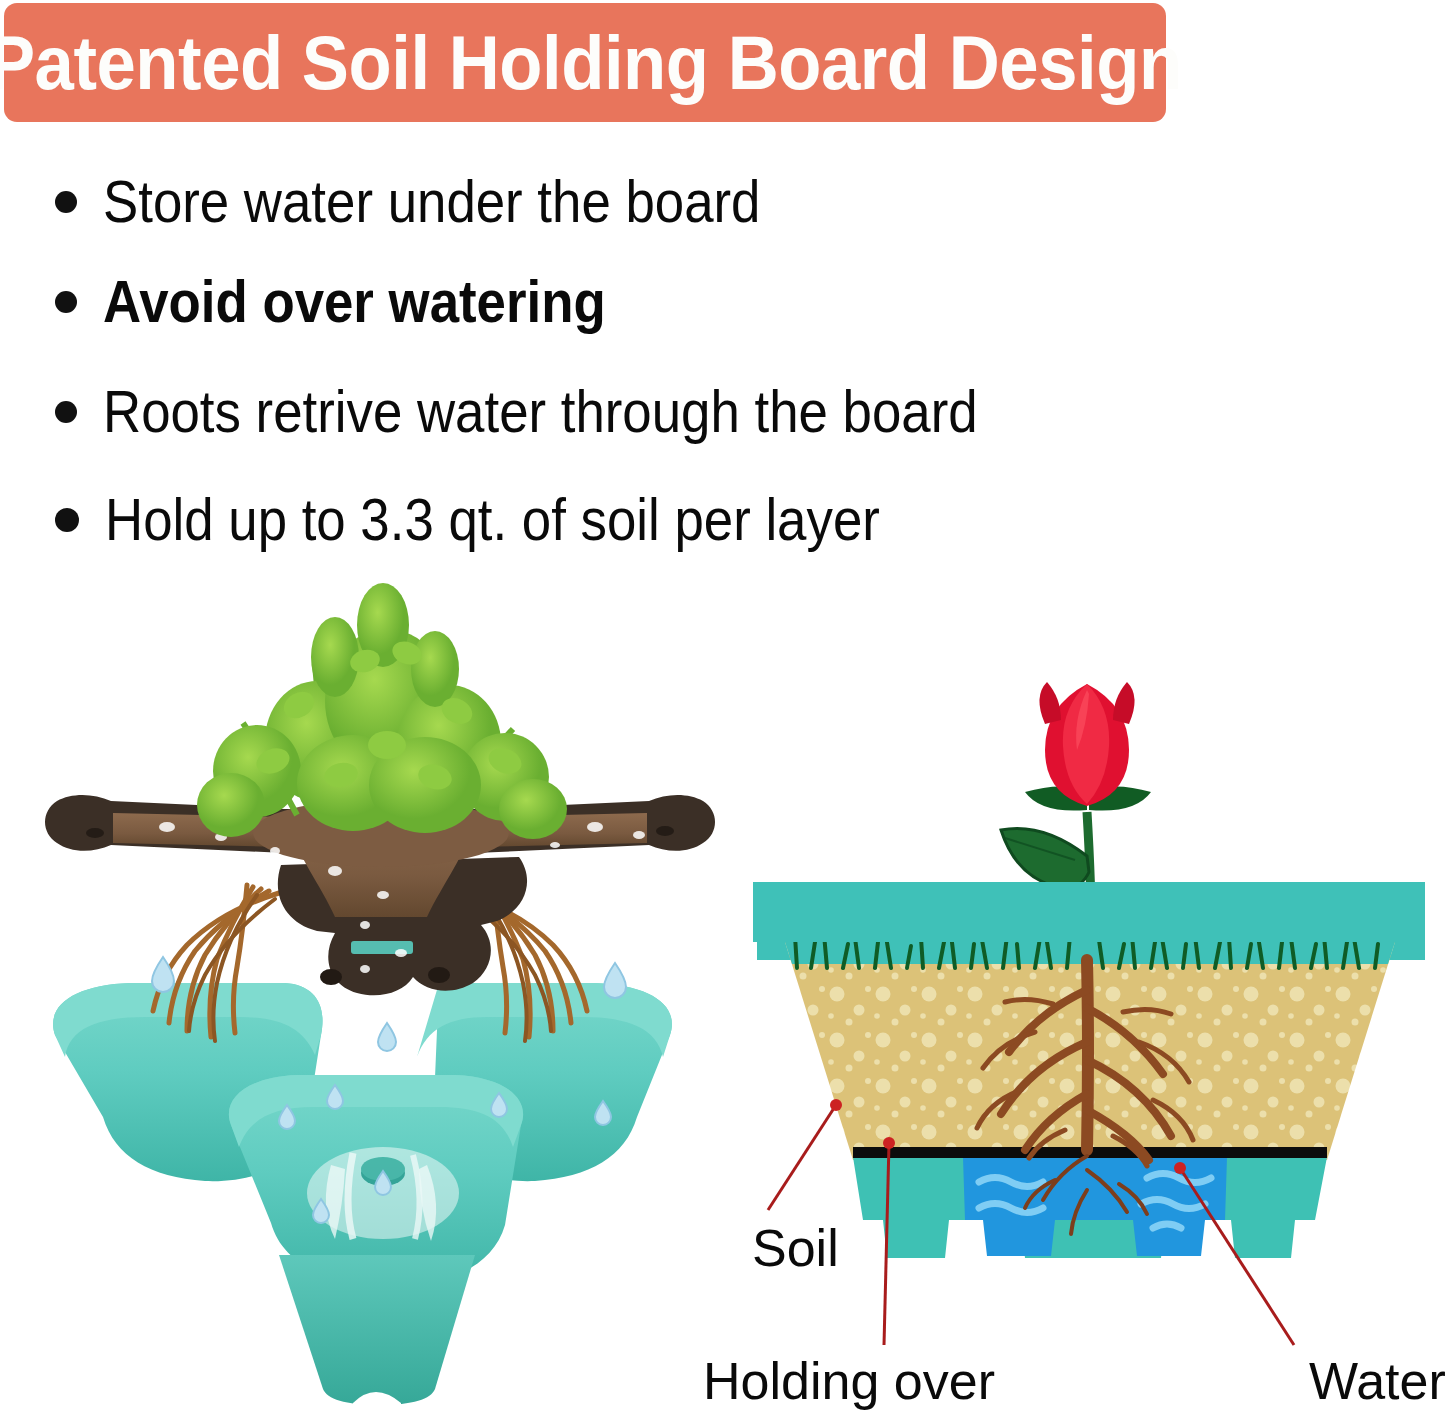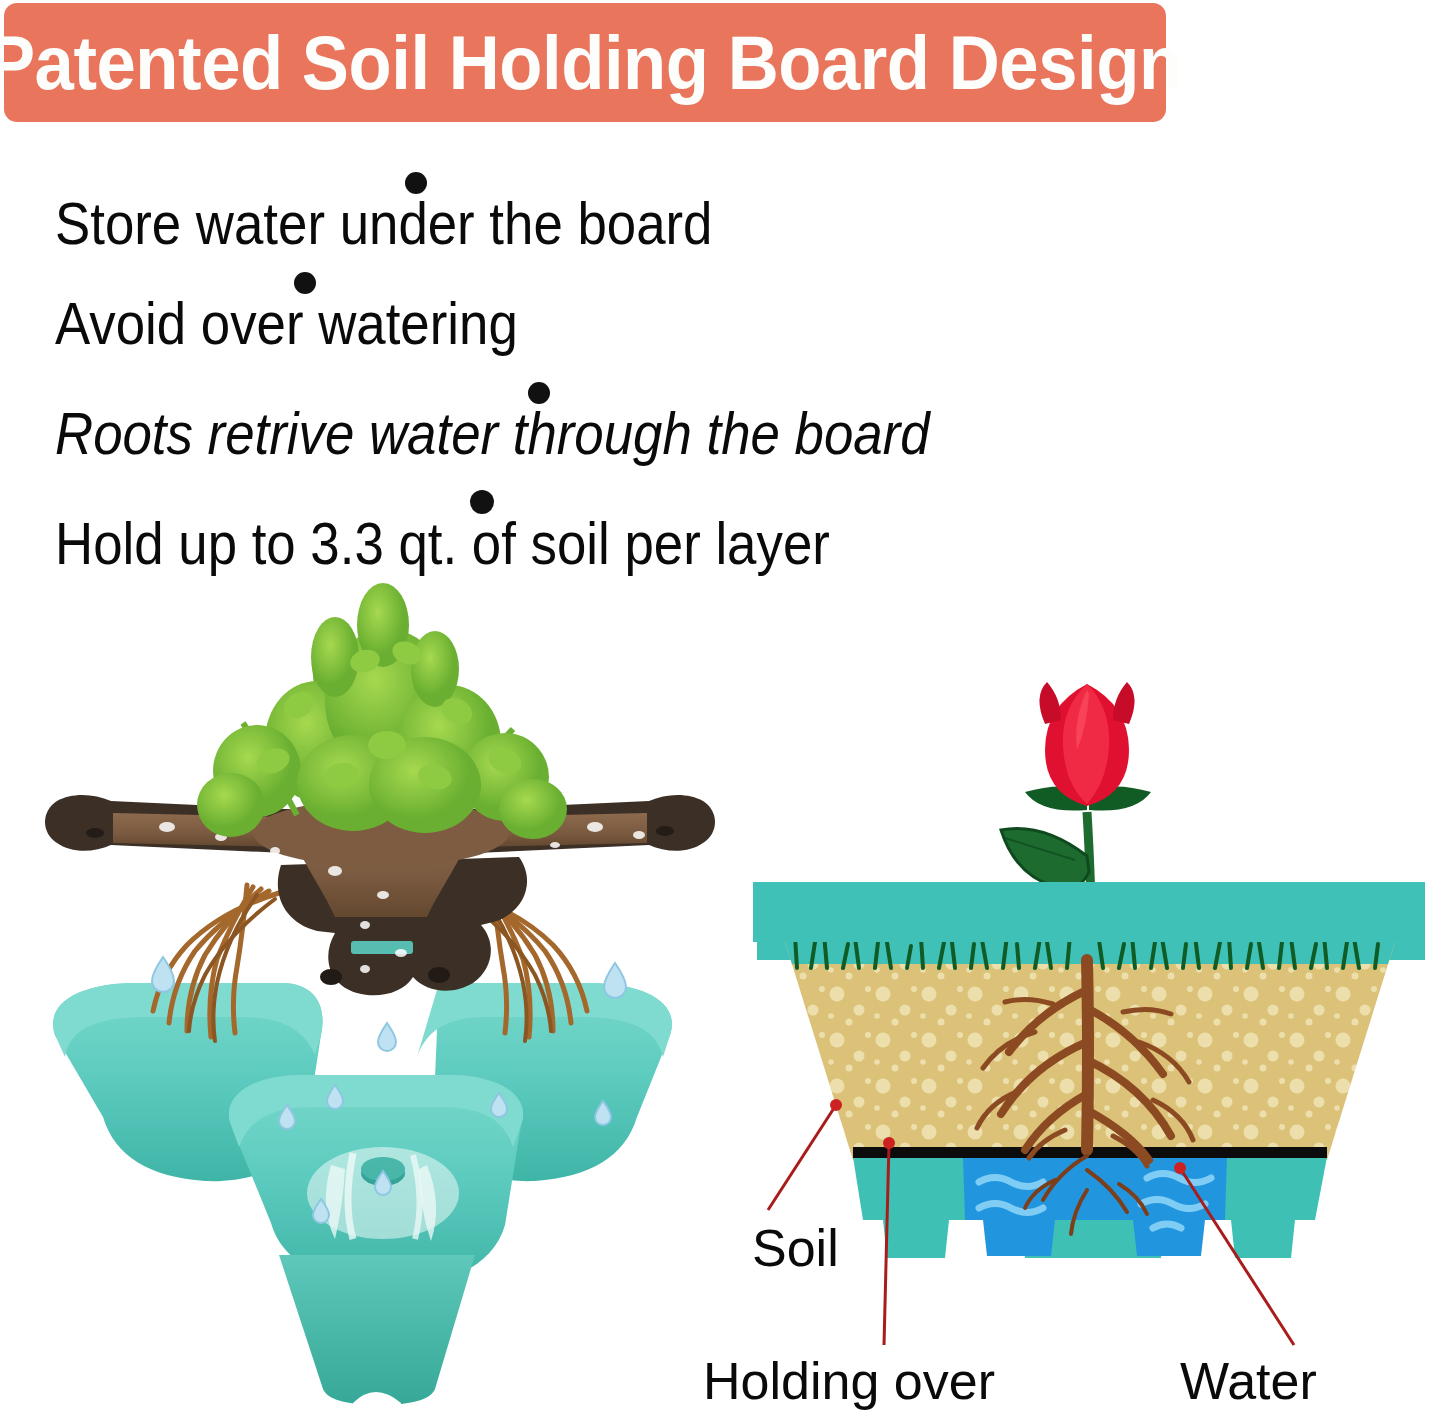--- a/index.html
+++ b/index.html
@@ -18,51 +18,51 @@
   #banner-title{
     color:#fdfdfb;font-size:76px;font-weight:bold;
     font-family:"Liberation Sans Narrow","Liberation Sans","DejaVu Sans Condensed",sans-serif;
     letter-spacing:-0.5px;white-space:nowrap;
     transform:scaleX(0.93);transform-origin:center;
     line-height:1;
   }
 
   
   #bullets{position:absolute;left:55px;top:150px;width:1340px;}
-  .bullet-row{position:absolute;left:0;display:flex;align-items:center;flex-direction:column;}
+  .bullet-row{position:absolute;left:0;display:flex;align-items:center;}
   .bullet-dot{
     width:22px;height:22px;border-radius:50%;background:#111111;
     flex:0 0 auto;margin-right:26px;
   }
   .bullet-text{
     color:#0a0a0a;font-size:60px;line-height:1;white-space:nowrap;
     font-family:"Liberation Sans Narrow","Liberation Sans","DejaVu Sans Condensed",sans-serif;
     transform:scaleX(0.88);transform-origin:left center;
   }
   #b0{top:22px;}
-  #b1{top:122px;}
-  #b2{top:232px;font-style:italic;}
+  #b1{top:122px;font-weight:bold;}
+  #b2{top:232px;}
   #b3{top:340px;}
   #b3 .bullet-dot{width:24px;height:24px;}
 
   
   #left-photo{position:absolute;left:35px;top:565px;width:690px;height:850px;}
 
   
   #right-diagram{position:absolute;left:735px;top:660px;width:710px;height:755px;}
 
   
   #leaders{position:absolute;left:0;top:0;width:1445px;height:1415px;pointer-events:none;}
   .label{
     position:absolute;color:#0a0a0a;font-size:52px;line-height:1;white-space:nowrap;
     font-family:"Liberation Sans","DejaVu Sans",sans-serif;
   }
   #label-soil{left:708px;top:1222px;margin-left:44px;}
   #label-board{left:703px;top:1355px;}
-  #label-water{left:1180px;top:1355px;}
+  #label-water{left:1309px;top:1355px;}
 </style>
 </head>
 <body>
 
 <div id="banner">
   <div id="banner-title">Patented Soil Holding Board Design</div>
 </div>
 
 <div id="bullets">
 

